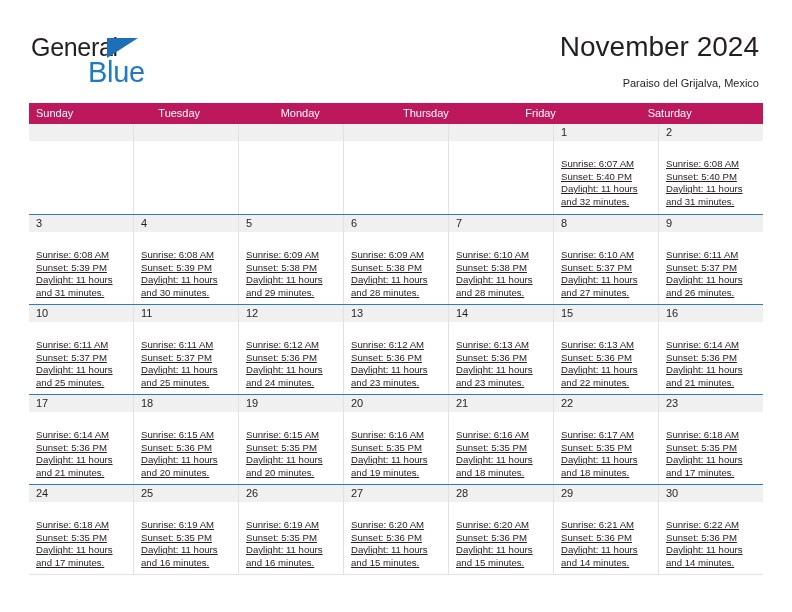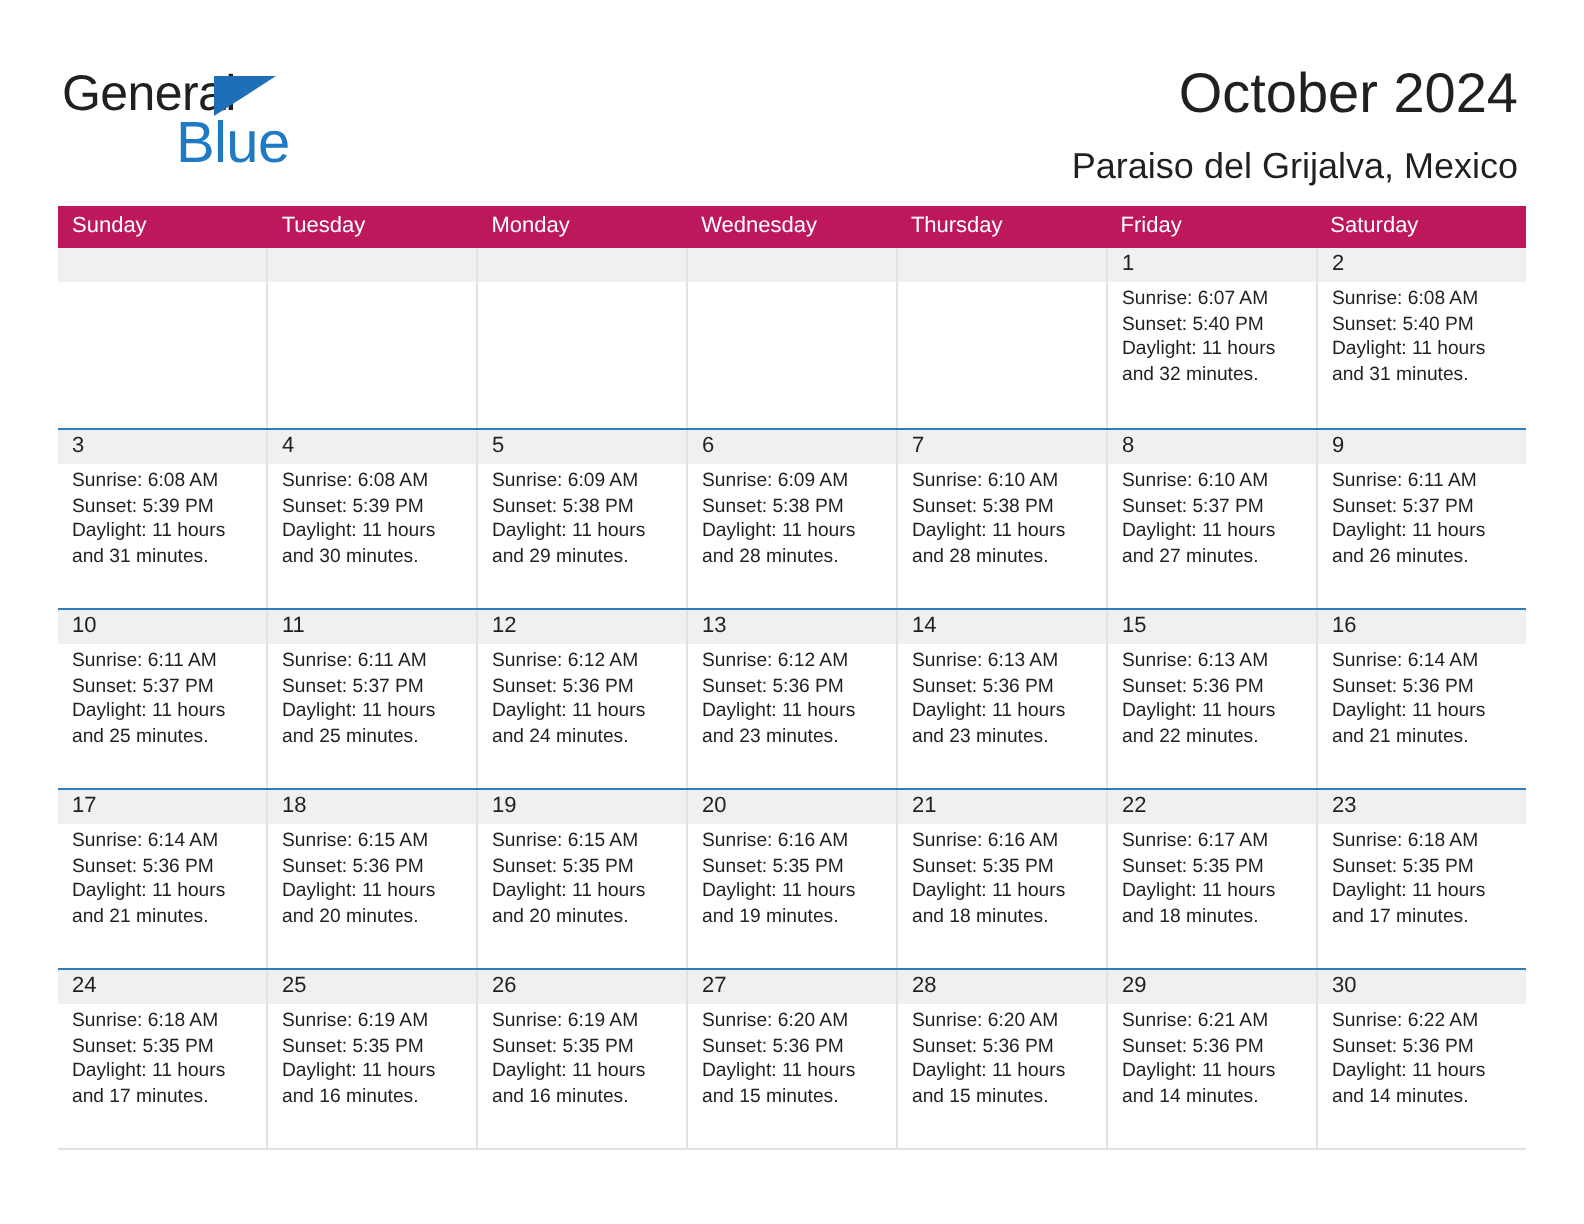--- a/index.html
+++ b/index.html
@@ -72,21 +72,21 @@
   }
   .cal-title {
     font-size: 28px;
     color: #231f20;
     line-height: 34px;
     white-space: nowrap;
     font-weight: normal;
     margin: 0;
   }
   .cal-subtitle {
-    font-size: 18px;
+    font-size: 11px;
     color: #231f20;
     line-height: 20px;
     margin-top: 9px;
     white-space: nowrap;
   }
 
   
   .calendar {
     position: absolute;
     left: 29px;
@@ -133,24 +133,25 @@
     font-size: 11px;
     line-height: 17px;
     padding-left: 7px;
     color: #231f20;
     box-sizing: border-box;
   }
   .cell.empty .daynum {
     background: #f0f0f0;
   }
   .cell .info {
-    padding: 3px 6px 0 7px;
+    padding: 17px 6px 0 7px;
     font-size: 9.6px;
     line-height: 12.6px;
     color: #231f20;
+    text-decoration: underline;
   }
   .cell .info div {
     white-space: nowrap;
   }
   .cell .info .daylight {
     white-space: normal;
   }
   .grid-bottom {
     border-top: 1px solid #e2e2e2;
     height: 0;
@@ -162,31 +163,30 @@
 <div class="page">
 
   <div class="header">
     <div class="logo">
       <span class="logo-general">General</span>
       <span class="logo-triangle"></span>
       <span class="logo-blue">Blue</span>
     </div>
 
     <div class="title-block">
-      <h1 class="cal-title">October 2024</h1>
+      <h1 class="cal-title">November 2024</h1>
       <div class="cal-subtitle">Paraiso del Grijalva, Mexico</div>
     </div>
   </div>
 
   <div class="calendar">
     <div class="weekhead">
       <div class="wd">Sunday</div>
       <div class="wd">Tuesday</div>
       <div class="wd">Monday</div>
-      <div class="wd">Wednesday</div>
       <div class="wd">Thursday</div>
       <div class="wd">Friday</div>
       <div class="wd">Saturday</div>
     </div>
 
     <div id="weeks-container">
         <div class="week">
           <div class="cell empty">
             <div class="daynum"></div>
           </div>

